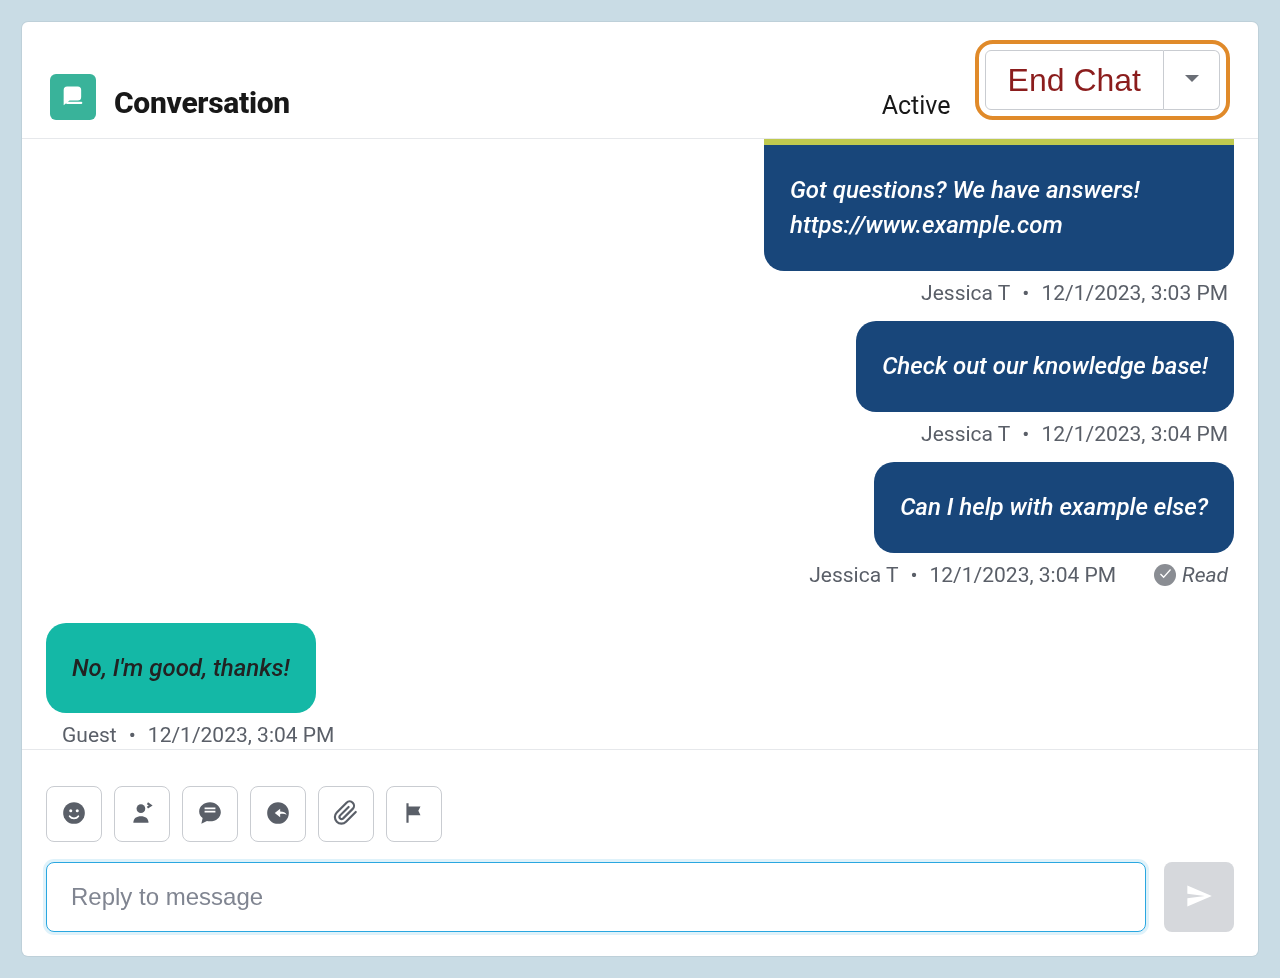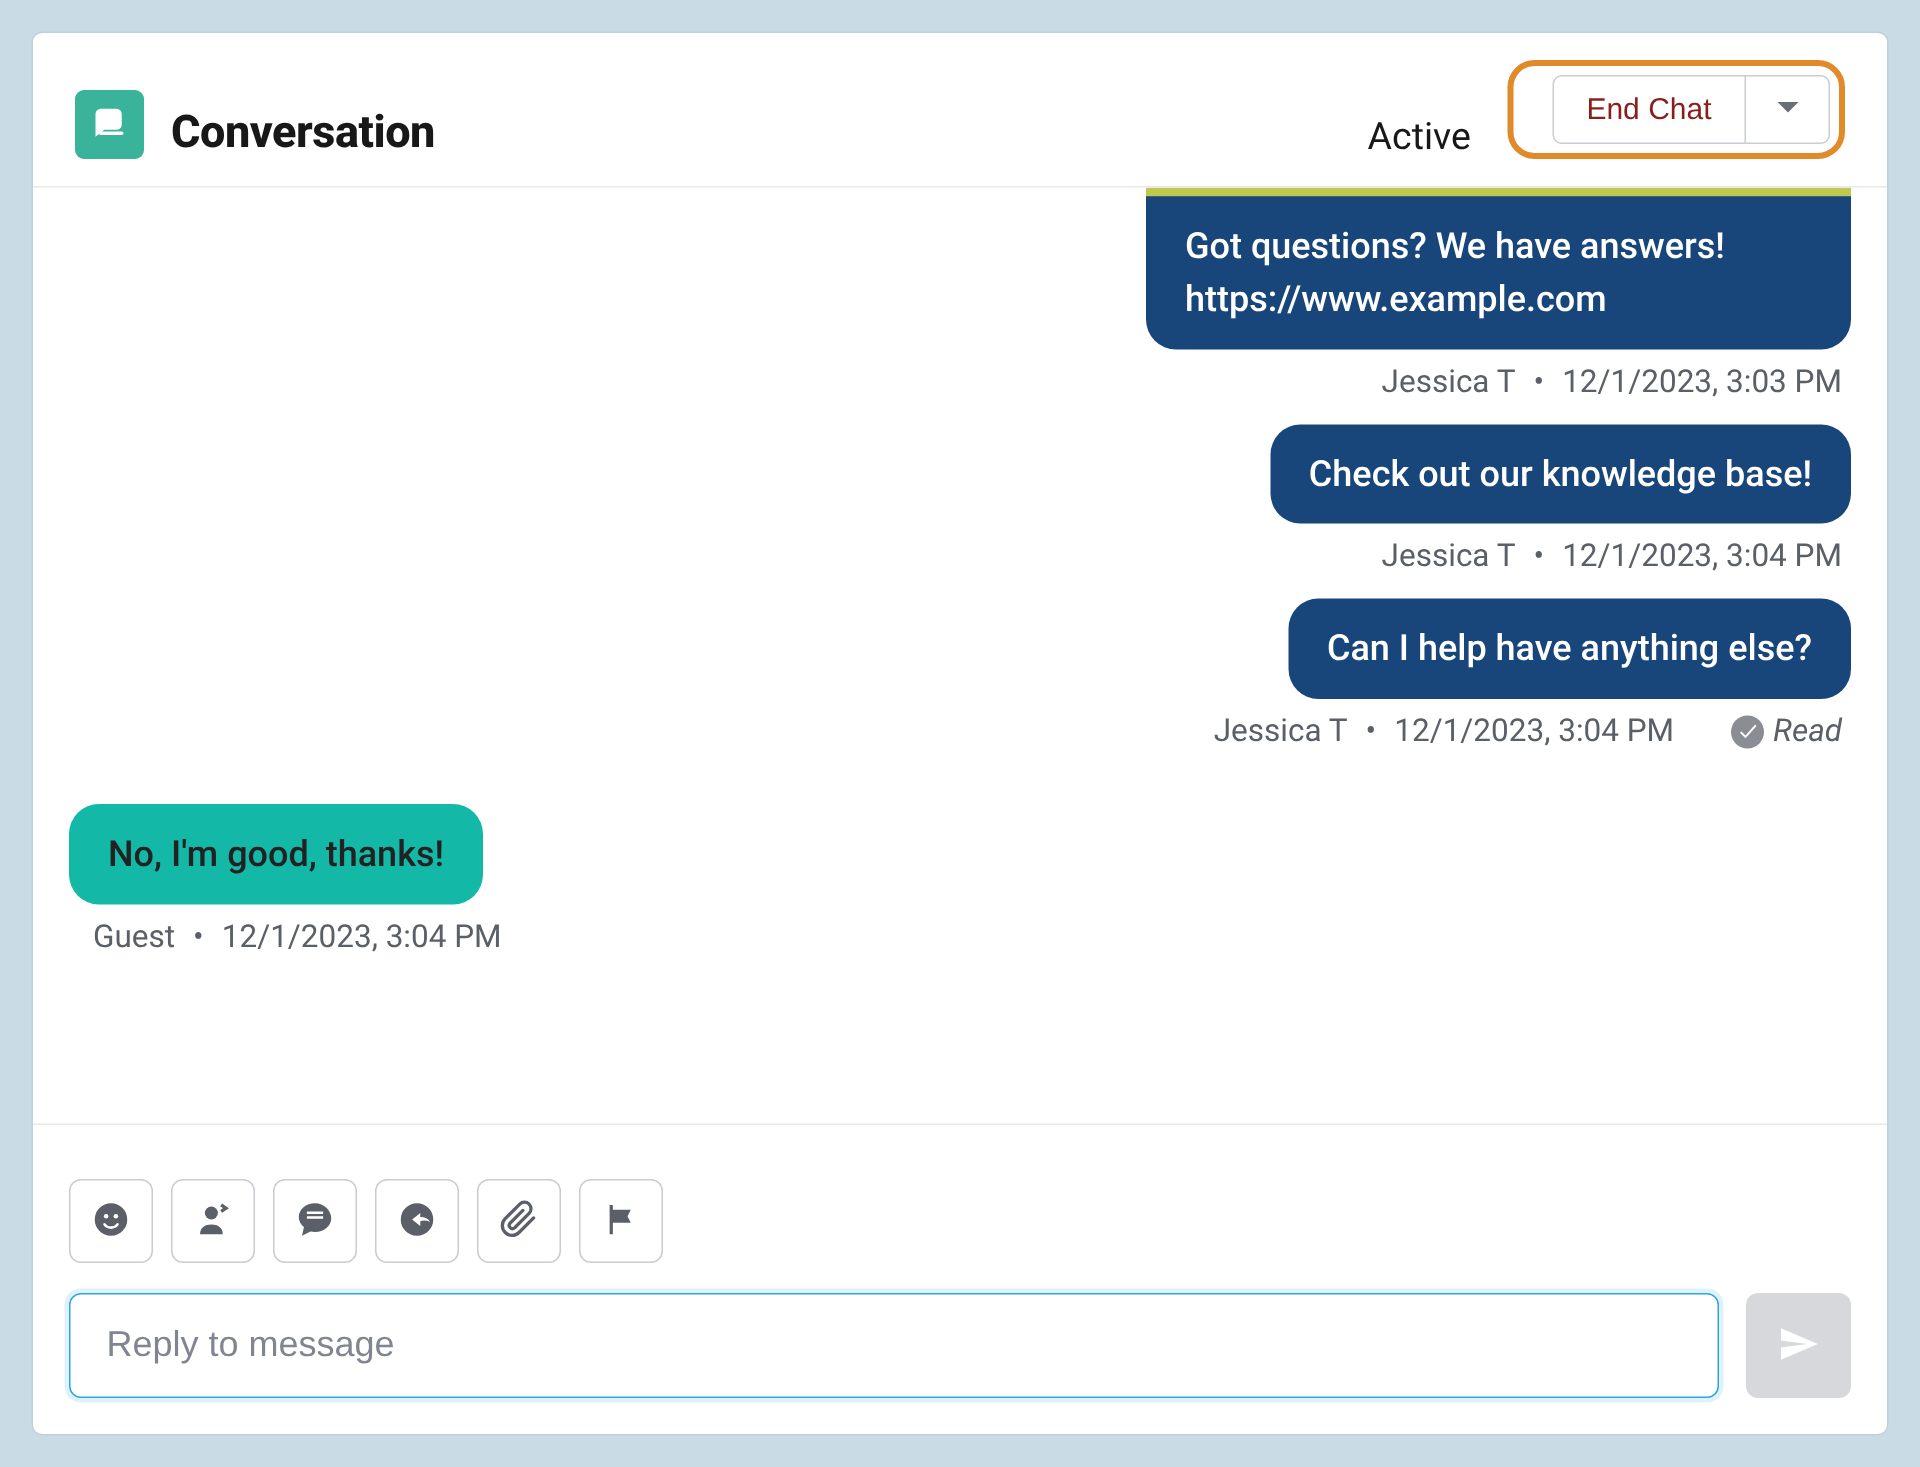--- a/index.html
+++ b/index.html
@@ -57,26 +57,25 @@
     border: 4px solid #e08a2a;
     border-radius: 18px;
     padding: 6px;
     display: flex;
   }
   .endchat-btn {
     border: 1px solid #c9ccd1;
     border-radius: 6px 0 0 6px;
     background: #fff;
     padding: 10px 22px;
-    font-size: 20px;
+    font-size: 32px;
     color: #8b1d1d;
     cursor: pointer;
     font-weight: 500;
     line-height: 1.2;
-    margin-left: 20px;
   }
   .endchat-drop {
     border: 1px solid #c9ccd1;
     border-left: none;
     border-radius: 0 6px 6px 0;
     background: #fff;
     width: 56px;
     display: flex;
     align-items: center;
     justify-content: center;
@@ -93,25 +92,26 @@
     flex-direction: column;
   }
   .msg-row {
     display: flex;
     flex-direction: column;
     margin-bottom: 16px;
   }
   .msg-row.agent { align-items: flex-end; }
   .msg-row.guest { align-items: flex-start; }
   .bubble {
-    padding: 16px 26px;
+    padding: 28px 26px;
     border-radius: 20px;
     font-size: 24px;
     line-height: 1.45;
     max-width: 560px;
+    font-style: italic;
   }
   .bubble.agent {
     background: #18467a;
     color: #fff;
     font-weight: 500;
   }
   .bubble.first-agent {
     border-radius: 0 0 20px 20px;
     border-top: 6px solid #bfc94f;
     max-width: 470px;
@@ -231,21 +231,21 @@
     <div class="msg-row agent">
       <div class="bubble agent">Check out our knowledge base!</div>
       <div class="meta agent">
         <span>Jessica T</span>
         <span class="sep">•</span>
         <span>12/1/2023, 3:04 PM</span>
       </div>
     </div>
 
     <div class="msg-row agent">
-      <div class="bubble agent">Can I help have anything else?</div>
+      <div class="bubble agent">Can I help with example else?</div>
       <div class="meta agent">
         <span>Jessica T</span>
         <span class="sep">•</span>
         <span>12/1/2023, 3:04 PM</span>
         <span class="read-badge">
           <span class="check">
             <svg viewBox="0 0 14 12">
                 <path d="M1 6l4 4 8-9-1-1-7 8-3-3z"></path>
               </svg>
           </span>

